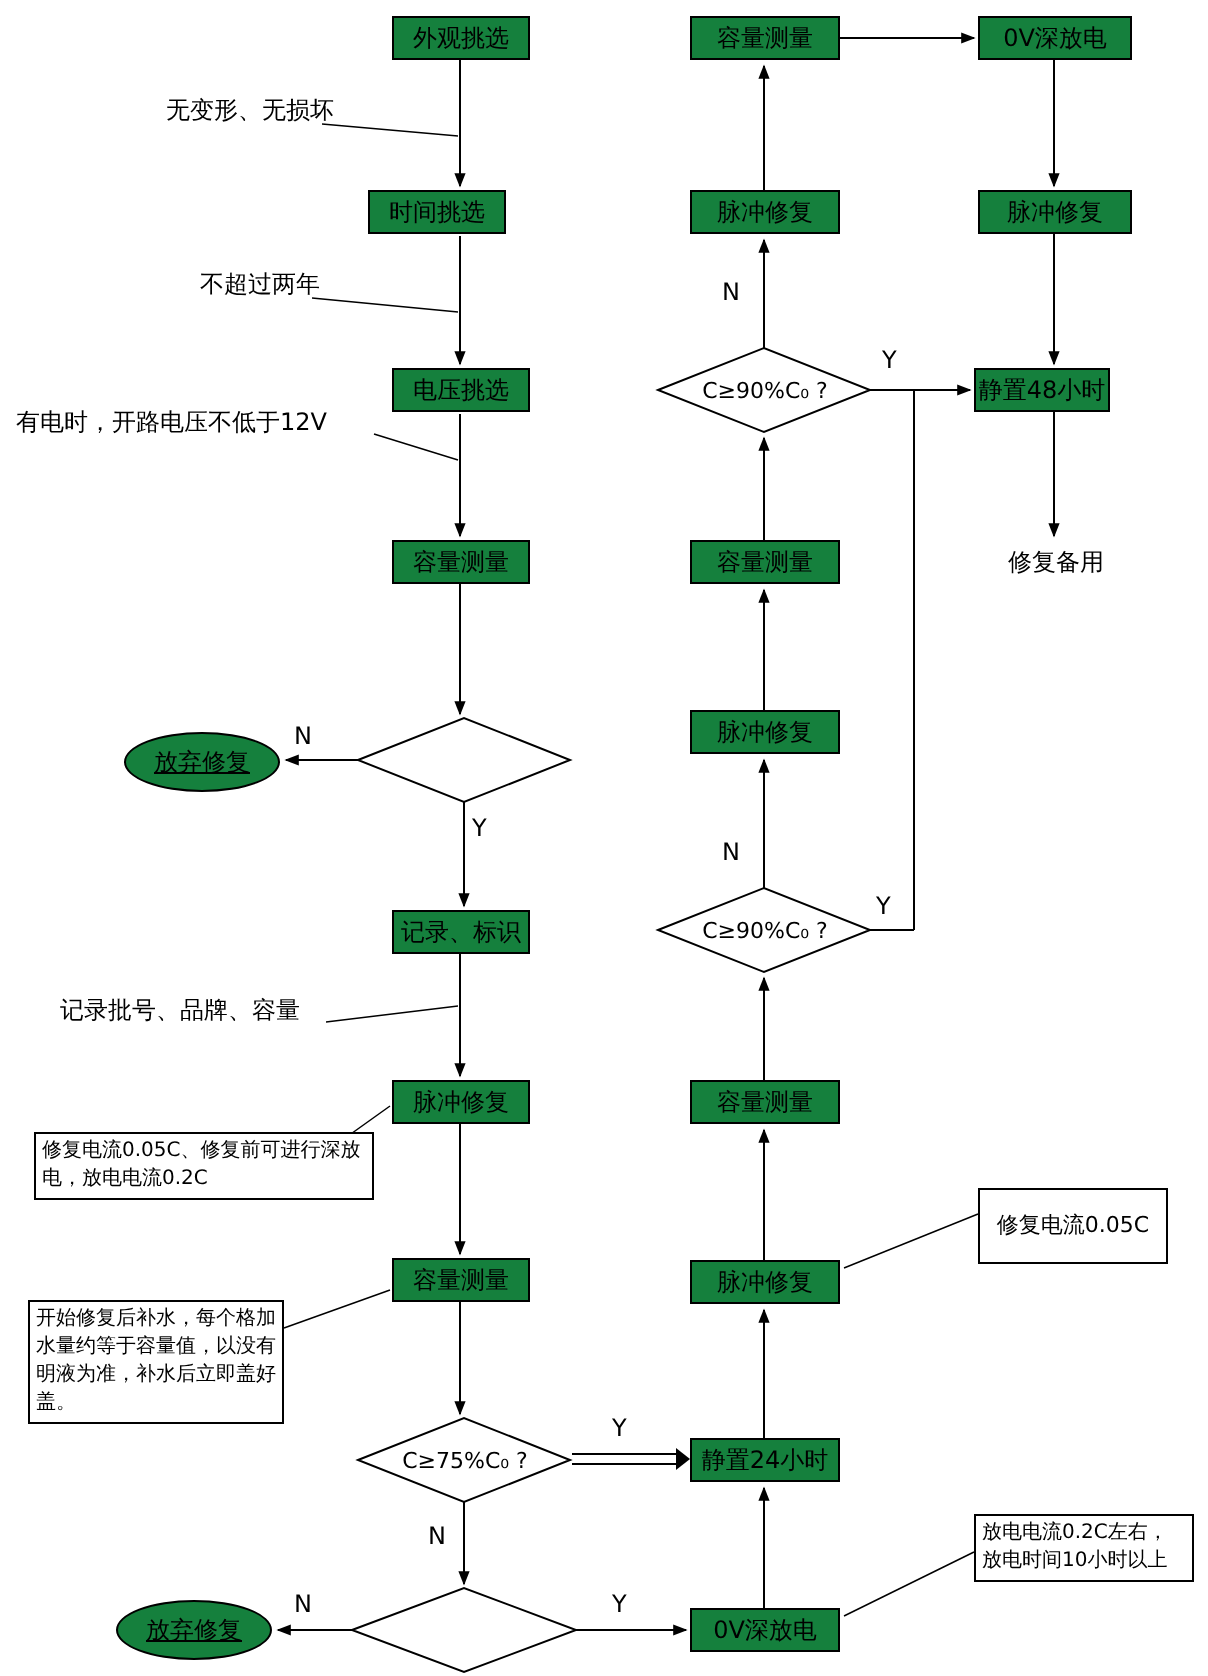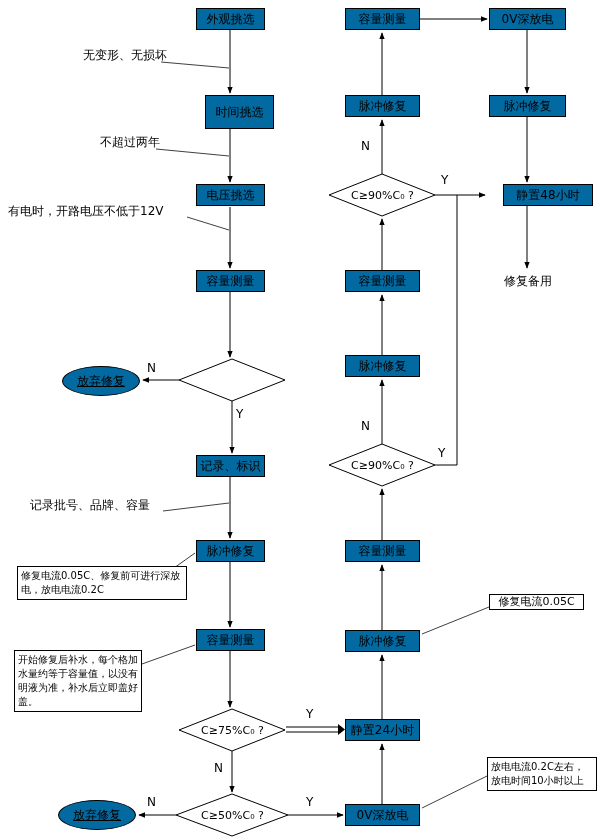--- a/index.html
+++ b/index.html
@@ -1,19 +1,19 @@
 <!DOCTYPE html>
 <html><head>
 <meta charset="utf-8">
 <style>
   html,body{margin:0;padding:0;background:#fff;}
   #canvas{position:relative;width:604px;height:838px;background:#fff;color:#000;
           font-family:"DejaVu Sans",sans-serif;overflow:hidden;}
   #connectors{position:absolute;left:0;top:0;z-index:0;}
-  .node{position:absolute;z-index:1;border:1px solid #000;background:#0369a1;box-sizing:border-box;
+  .node{position:absolute;z-index:1;border:1px solid #000;background:#15803d;box-sizing:border-box;
         display:flex;align-items:center;justify-content:center;font-size:12px;white-space:nowrap;}
   .oval{border-radius:50%;text-decoration:underline;}
   .dlabel{position:absolute;z-index:1;display:flex;align-items:center;justify-content:center;
           font-size:11px;white-space:nowrap;}
   .branch{position:absolute;z-index:1;font-size:12px;line-height:1;}
   .note{position:absolute;z-index:1;font-size:12px;white-space:nowrap;}
   .notebox{position:absolute;z-index:1;border:1px solid #000;background:#fff;box-sizing:border-box;
            font-size:10px;line-height:1.4;padding:2px 3px;}
   .noteboxc{display:flex;align-items:center;justify-content:center;font-size:11px;white-space:nowrap;}
   .plain{position:absolute;z-index:1;font-size:12px;font-weight:normal;display:flex;
@@ -80,46 +80,45 @@
       <line x1="187" y1="217" x2="229" y2="230"></line>
       <line x1="163" y1="511" x2="229" y2="503"></line>
       <line x1="167" y1="573" x2="195" y2="553"></line>
       <line x1="142" y1="664" x2="195" y2="645"></line>
       <line x1="489" y1="607" x2="422" y2="634"></line>
       <line x1="487" y1="776" x2="422" y2="808"></line>
     </g>
   </svg>
 
   <div class="node" style="left:196px;top:8px;width:69px;height:22px">外观挑选</div>
-  <div class="node" style="left:205px;top:95px;width:69px;height:34px">时间挑选</div>
+  <div class="node" style="left:184px;top:95px;width:69px;height:22px">时间挑选</div>
   <div class="node" style="left:196px;top:184px;width:69px;height:22px">电压挑选</div>
   <div class="node" style="left:196px;top:270px;width:69px;height:22px">容量测量</div>
   <div class="node" style="left:196px;top:455px;width:69px;height:22px">记录、标识</div>
   <div class="node" style="left:196px;top:540px;width:69px;height:22px">脉冲修复</div>
   <div class="node" style="left:196px;top:629px;width:69px;height:22px">容量测量</div>
 
   <div class="node" style="left:345px;top:8px;width:75px;height:22px">容量测量</div>
   <div class="node" style="left:345px;top:95px;width:75px;height:22px">脉冲修复</div>
   <div class="node" style="left:345px;top:270px;width:75px;height:22px">容量测量</div>
   <div class="node" style="left:345px;top:355px;width:75px;height:22px">脉冲修复</div>
   <div class="node" style="left:345px;top:540px;width:75px;height:22px">容量测量</div>
   <div class="node" style="left:345px;top:630px;width:75px;height:22px">脉冲修复</div>
   <div class="node" style="left:345px;top:719px;width:75px;height:22px">静置24小时</div>
   <div class="node" style="left:345px;top:804px;width:75px;height:22px">0V深放电</div>
 
   <div class="node" style="left:489px;top:8px;width:77px;height:22px">0V深放电</div>
   <div class="node" style="left:489px;top:95px;width:77px;height:22px">脉冲修复</div>
-  <div class="node" style="left:503px;top:184px;width:90px;height:22px">静置48小时</div>
+  <div class="node" style="left:487px;top:184px;width:68px;height:22px">静置48小时</div>
   <div class="plain" style="left:492px;top:271px;width:72px;height:21px">修复备用</div>
 
   <div class="node oval" style="left:62px;top:366px;width:78px;height:30px">放弃修复</div>
   <div class="node oval" style="left:58px;top:800px;width:78px;height:30px">放弃修复</div>
 
   <div class="dlabel" style="left:180px;top:719px;width:105px;height:22px">C≥75%C₀ ?</div>
-  <div class="dlabel" style="left:177px;top:804px;width:111px;height:22px">C≥50%C₀ ?</div>
   <div class="dlabel" style="left:330px;top:454px;width:105px;height:22px">C≥90%C₀ ?</div>
   <div class="dlabel" style="left:330px;top:184px;width:105px;height:22px">C≥90%C₀ ?</div>
 
   <div class="branch" style="left:147px;top:362px">N</div>
   <div class="branch" style="left:236px;top:408px">Y</div>
   <div class="branch" style="left:306px;top:708px">Y</div>
   <div class="branch" style="left:214px;top:762px">N</div>
   <div class="branch" style="left:147px;top:796px">N</div>
   <div class="branch" style="left:306px;top:796px">Y</div>
   <div class="branch" style="left:438px;top:447px">Y</div>
@@ -127,16 +126,16 @@
   <div class="branch" style="left:441px;top:174px">Y</div>
   <div class="branch" style="left:361px;top:140px">N</div>
 
   <div class="note" style="left:83px;top:47px">无变形、无损坏</div>
   <div class="note" style="left:100px;top:134px">不超过两年</div>
   <div class="note" style="left:8px;top:203px">有电时，开路电压不低于12V</div>
   <div class="note" style="left:30px;top:497px">记录批号、品牌、容量</div>
 
   <div class="notebox" style="left:17px;top:566px;width:170px">修复电流0.05C、修复前可进行深放电，放电电流0.2C</div>
   <div class="notebox" style="left:14px;top:650px;width:128px">开始修复后补水，每个格加水量约等于容量值，以没有明液为准，补水后立即盖好盖。</div>
-  <div class="notebox noteboxc" style="left:489px;top:594px;width:95px;height:16px">修复电流0.05C</div>
+  <div class="notebox noteboxc" style="left:489px;top:594px;width:95px;height:38px">修复电流0.05C</div>
   <div class="notebox" style="left:487px;top:757px;width:110px">放电电流0.2C左右，放电时间10小时以上</div>
 
 </div>
 
 </body></html>

